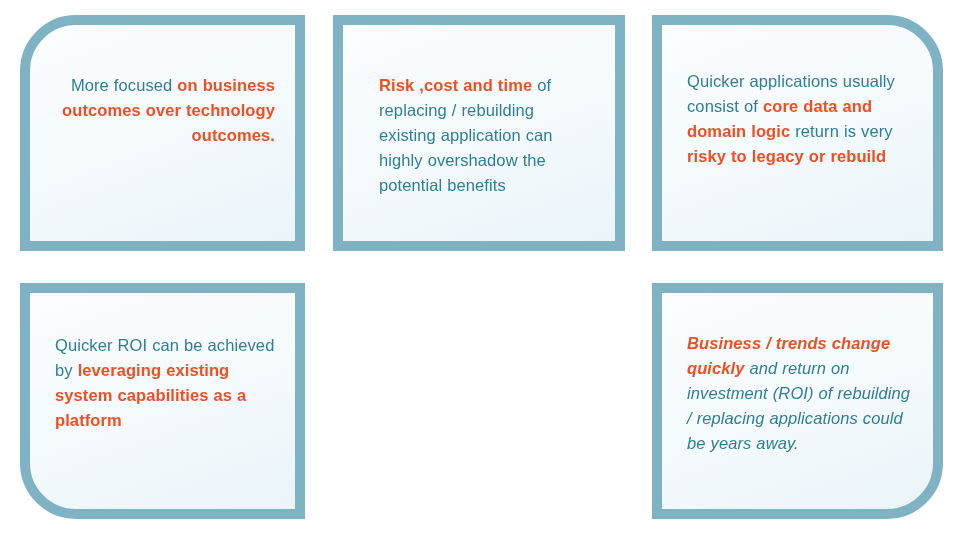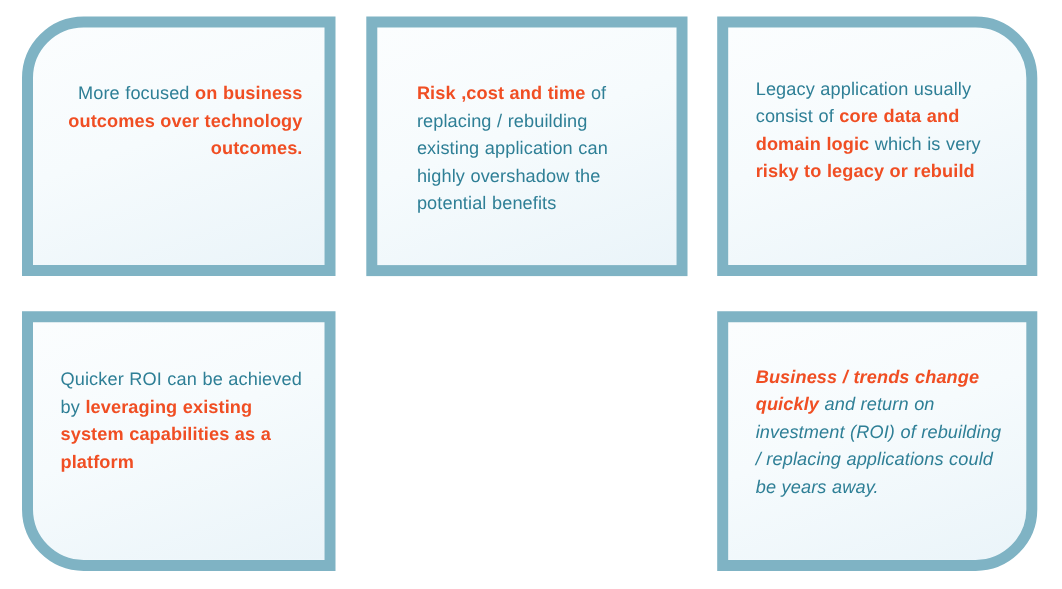--- a/index.html
+++ b/index.html
@@ -92,21 +92,21 @@
   </div>
 
   <div class="card col-2 row-1">
     <div class="card-body body-tm">
       <p class="card-text"><b>Risk ,cost and time </b><span class="plain">of replacing / rebuilding existing application can highly overshadow the potential benefits</span></p>
     </div>
   </div>
 
   <div class="card col-3 row-1 round-tr">
     <div class="card-body body-tr">
-      <p class="card-text"><span class="plain">Legacy application usually consist of </span><b>core data and domain logic </b><span class="plain">which is very </span><b>risky to legacy or rebuild</b></p>
+      <p class="card-text"><span class="plain">Quicker applications usually consist of </span><b>core data and domain logic </b><span class="plain">return is very </span><b>risky to legacy or rebuild</b></p>
     </div>
   </div>
 
   <div class="card col-1 row-2 round-bl">
     <div class="card-body body-bl">
       <p class="card-text"><span class="plain">Quicker ROI can be achieved by </span><b>leveraging existing system capabilities as a platform</b></p>
     </div>
   </div>
 
 

